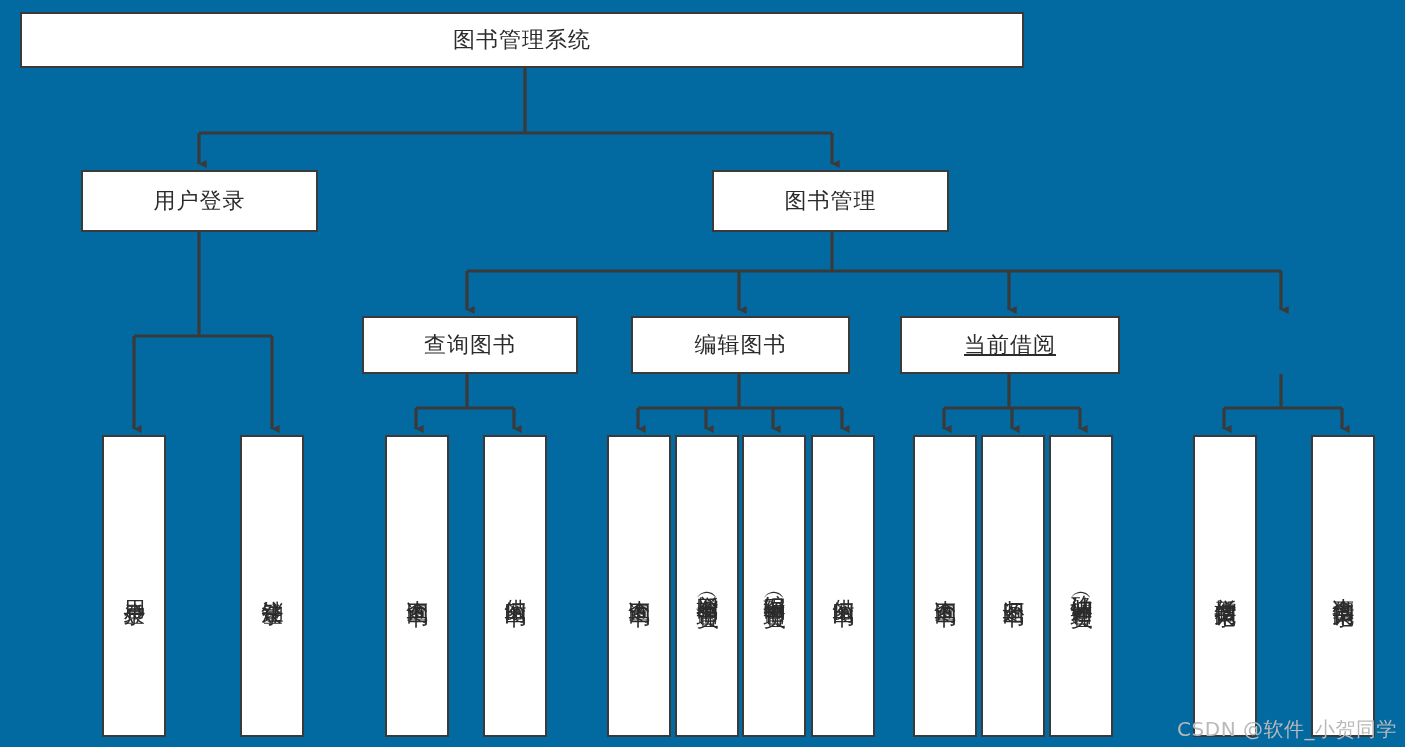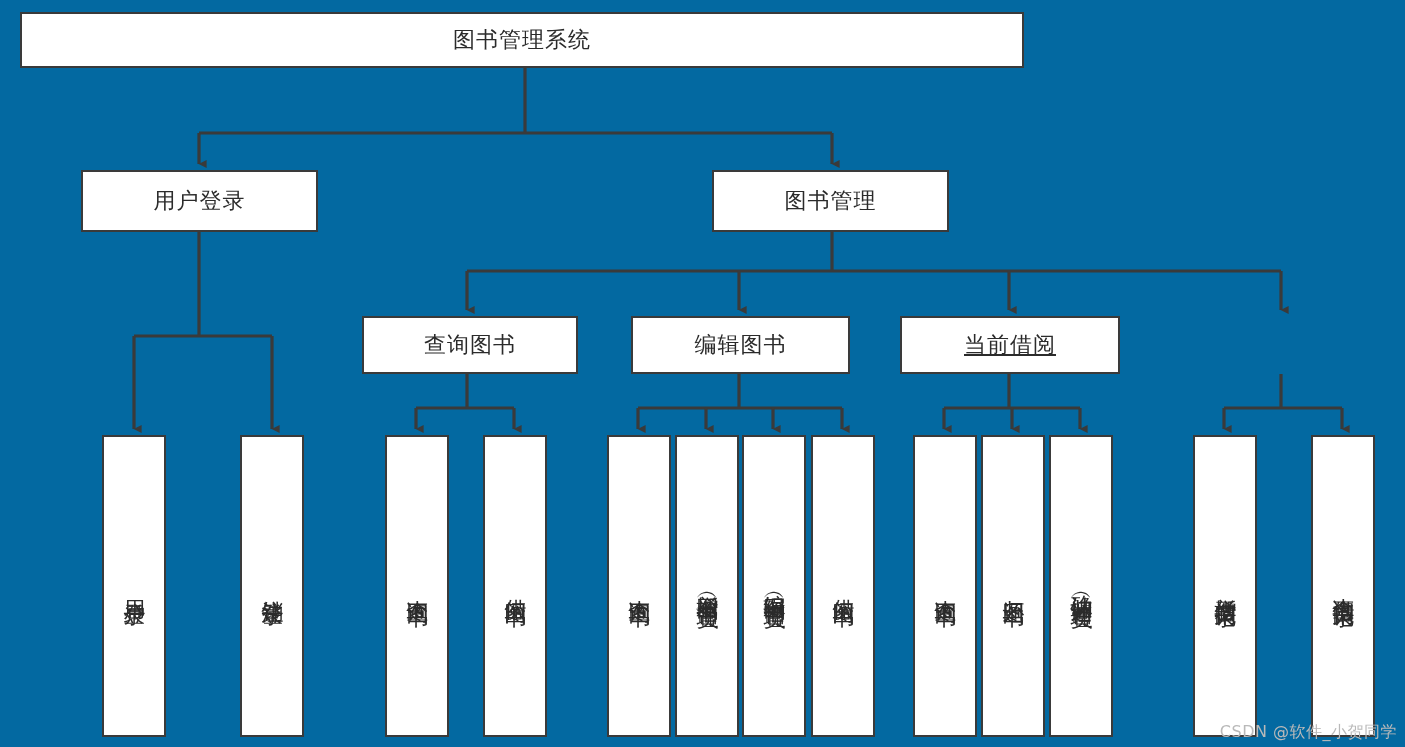--- a/index.html
+++ b/index.html
@@ -54,21 +54,21 @@
     writing-mode: vertical-rl;
     text-orientation: upright;
     display: block;
     max-height: 100%;
     text-align: center;
   }
   #watermark {
     position: absolute;
     right: 8px;
     bottom: 4px;
-    font-size: 16px;
+    font-size: 20px;
     color: #b9b9b9;
     letter-spacing: 0.5px;
     white-space: nowrap;
     user-select: none;
   }
 </style>
 </head>
 <body>
 
 <div id="diagram-root">

